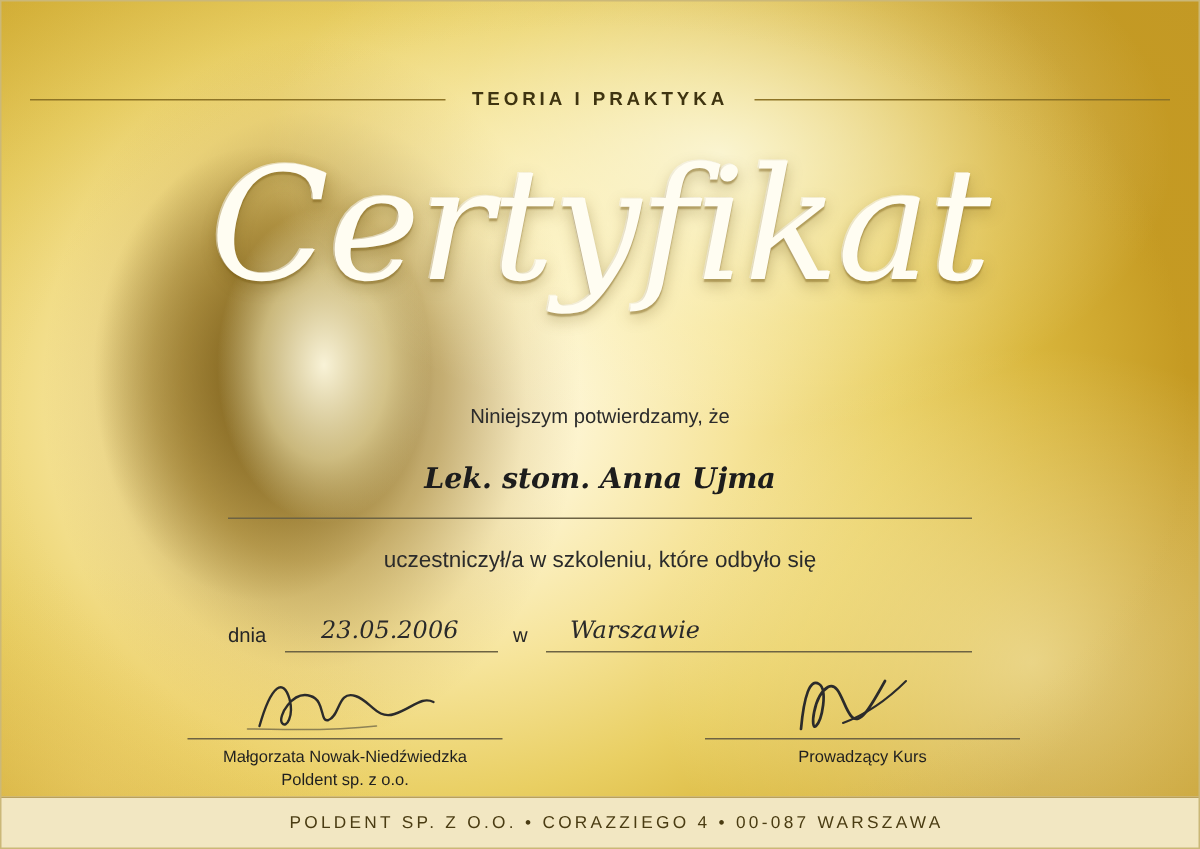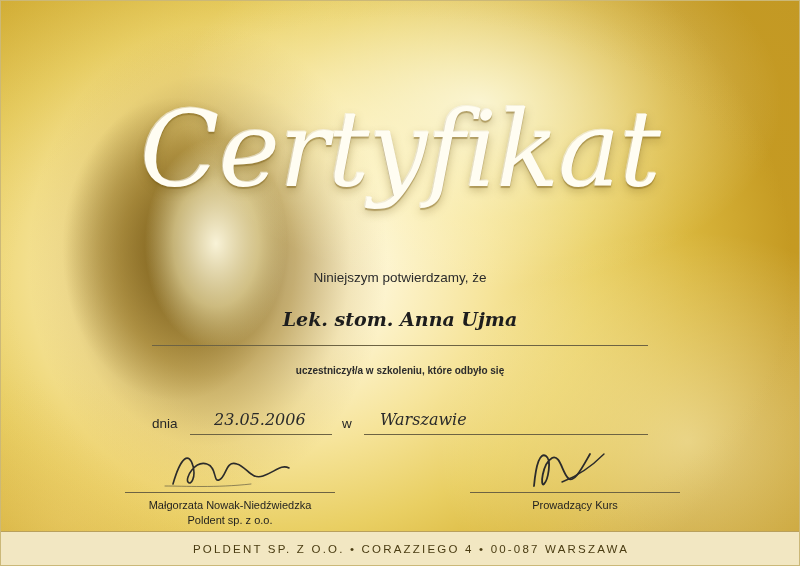--- a/index.html
+++ b/index.html
@@ -133,22 +133,21 @@
   .recipient-rule {
     position: absolute;
     top: 345px;
     left: 152px;
     width: 496px;
     height: 1px;
     background: #6d6343;
   }
   .participated {
     top: 365px;
-    font-size: 10px;
-    font-weight: bold;
+    font-size: 15px;
   }
 
   
   .date-row {
     position: absolute;
     top: 406px;
     left: 152px;
     width: 496px;
     height: 32px;
   }
@@ -244,20 +243,25 @@
 
 <div id="certificate">
 
   <div class="bg-layer bg-base"></div>
   <div class="bg-layer bg-dark-swirl"></div>
   <div class="bg-layer bg-inner-light"></div>
   <div class="bg-layer bg-sheen"></div>
   <div class="bg-layer bg-vignette"></div>
 
 
+  <div class="subtitle-row">
+    <div class="rule"></div>
+    <div class="subtitle-text">TEORIA I PRAKTYKA</div>
+    <div class="rule"></div>
+  </div>
 
   <div class="title">Certyfikat</div>
 
   <div class="line-center intro">Niniejszym potwierdzamy, że</div>
 
   <div class="line-center recipient">Lek. stom. Anna Ujma</div>
   <div class="recipient-rule"></div>
 
   <div class="line-center participated">uczestniczył/a w szkoleniu, które odbyło się</div>
 

